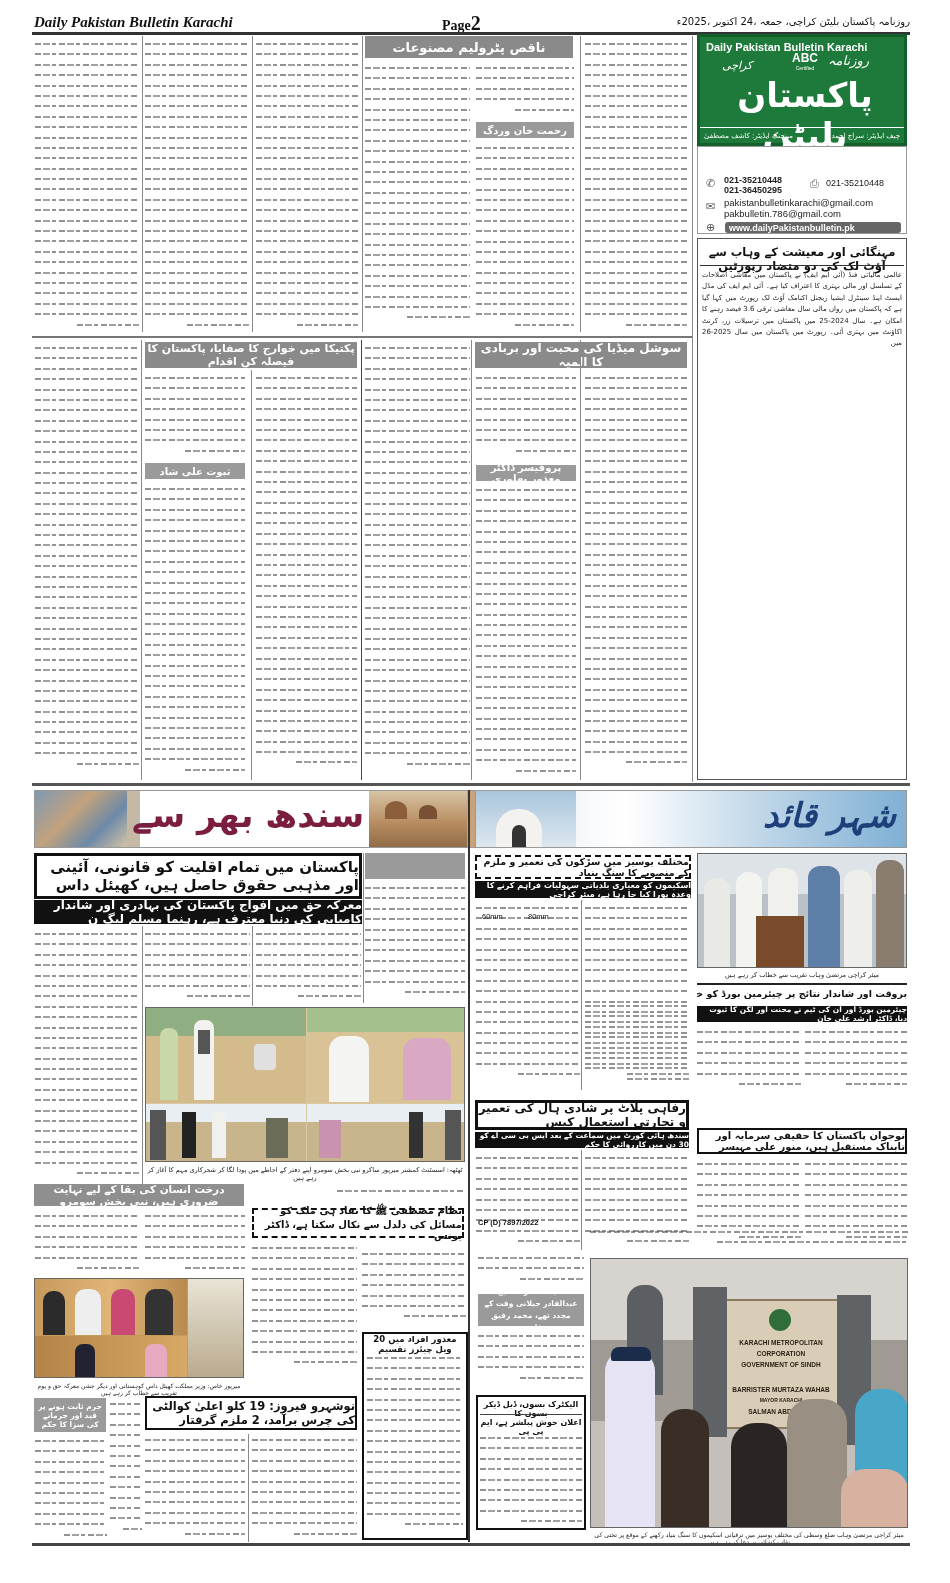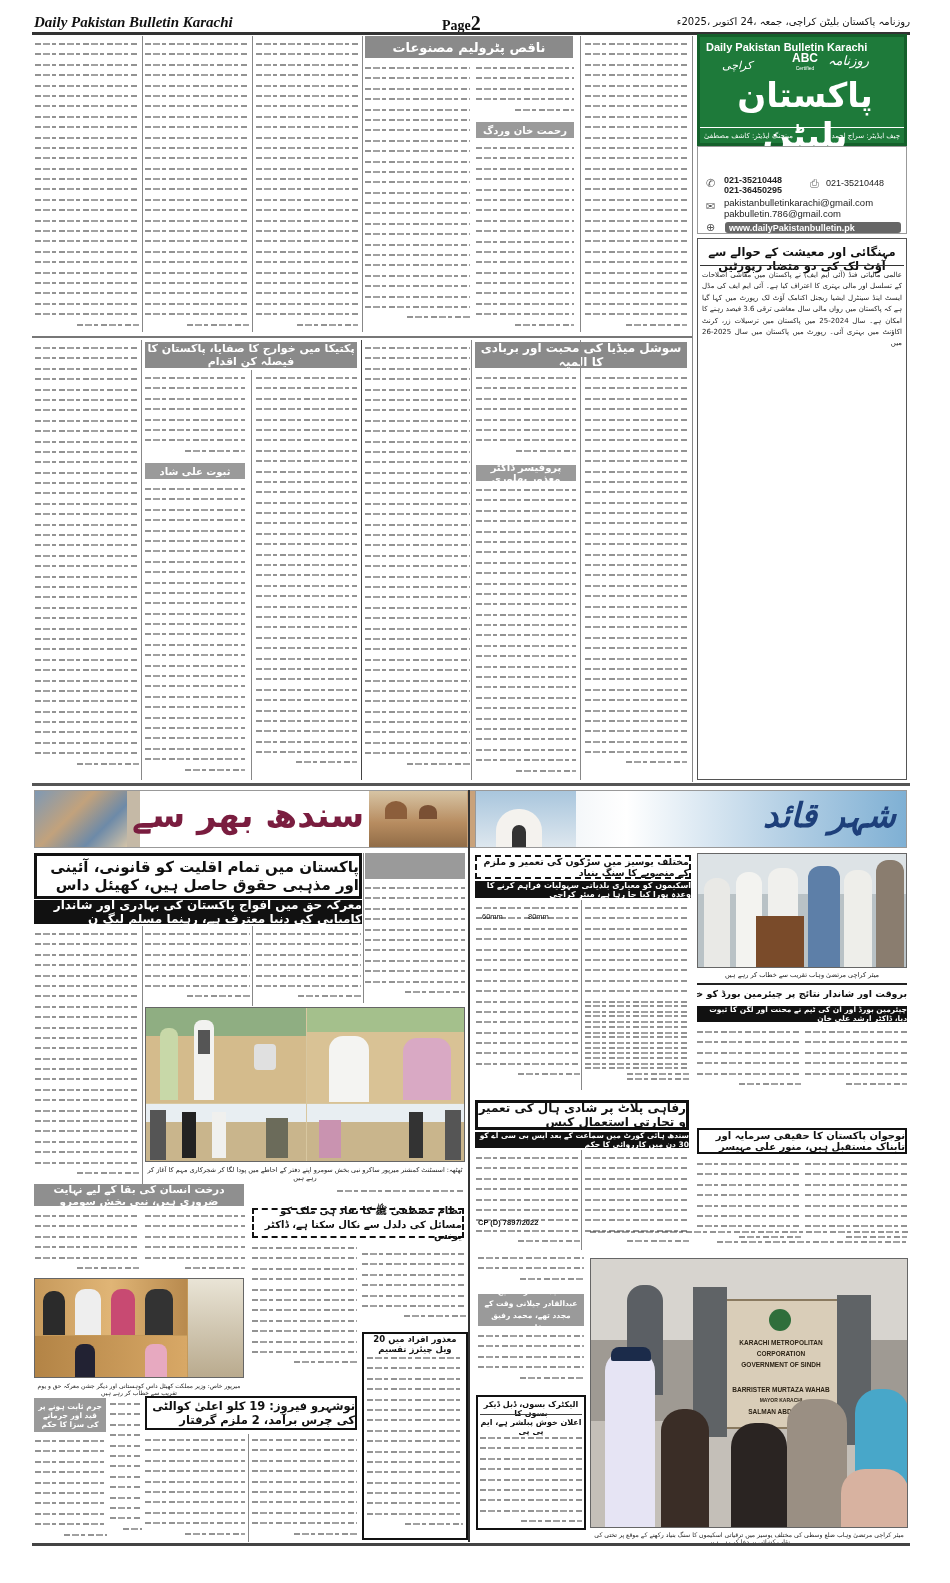--- a/index.html
+++ b/index.html
@@ -87,21 +87,21 @@
   <span class="info-icon" style="left:112px;top:30px;">⎙</span>
   <div class="info-line" style="left:128px;top:31px;font-weight:normal;">021-35210448</div>
   <span class="info-icon" style="left:8px;top:53px;">✉</span>
   <div class="info-line" style="left:26px;top:50px;font-weight:normal;font-size:9.5px;">pakistanbulletinkarachi@gmail.com</div>
   <div class="info-line" style="left:26px;top:61px;font-weight:normal;font-size:9.5px;">pakbulletin.786@gmail.com</div>
   <span class="info-icon" style="left:8px;top:74px;">⊕</span>
   <div class="web-pill">www.dailyPakistanbulletin.pk</div>
 </div>
 
 <div class="abs" style="left:697px;top:238px;width:210px;height:542px;border:1px solid #555;"></div>
-<div class="plain-head" style="left:700px;top:245px;width:204px;font-size:11.5px;">مہنگائی اور معیشت کے حوالے سے آؤٹ لک کی دو متضاد رپورٹیں</div>
+<div class="plain-head" style="left:700px;top:245px;width:204px;font-size:11.5px;">مہنگائی اور معیشت کے وہاب سے آؤٹ لک کی دو متضاد رپورٹیں</div>
 <div class="hrule" style="left:700px;top:265px;width:204px;background:#333;"></div>
 <div class="col" style="left:702px;top:270px;width:200px;height:505px;font-size:7px;line-height:11.4px;color:#222;">عالمی مالیاتی فنڈ (آئی ایم ایف) نے پاکستان میں معاشی اصلاحات کے تسلسل اور مالی بہتری کا اعتراف کیا ہے۔ آئی ایم ایف کی مڈل ایسٹ اینڈ سینٹرل ایشیا ریجنل اکنامک آؤٹ لک رپورٹ میں کہا گیا ہے کہ پاکستان میں رواں مالی سال معاشی ترقی 3.6 فیصد رہنے کا امکان ہے۔ سال 2024-25 میں پاکستان میں ترسیلات زر، کرنٹ اکاؤنٹ میں بہتری آئی۔ رپورٹ میں پاکستان میں سال 2025-26 میں</div>
 
 <div class="grey-head" style="left:365px;top:36px;width:208px;height:22px;">ناقص پٹرولیم مصنوعات</div>
 <div class="grey-head small" style="left:476px;top:122px;width:98px;height:16px;">رحمت خان وردگ</div>
 
 <div class="col" style="left:585px;top:38px;width:102px;height:292px;">
     <span class="ln" style="margin-left: auto;"></span>
     <span class="ln" style="margin-left: auto;"></span>
     <span class="ln" style="margin-left: auto;"></span>

